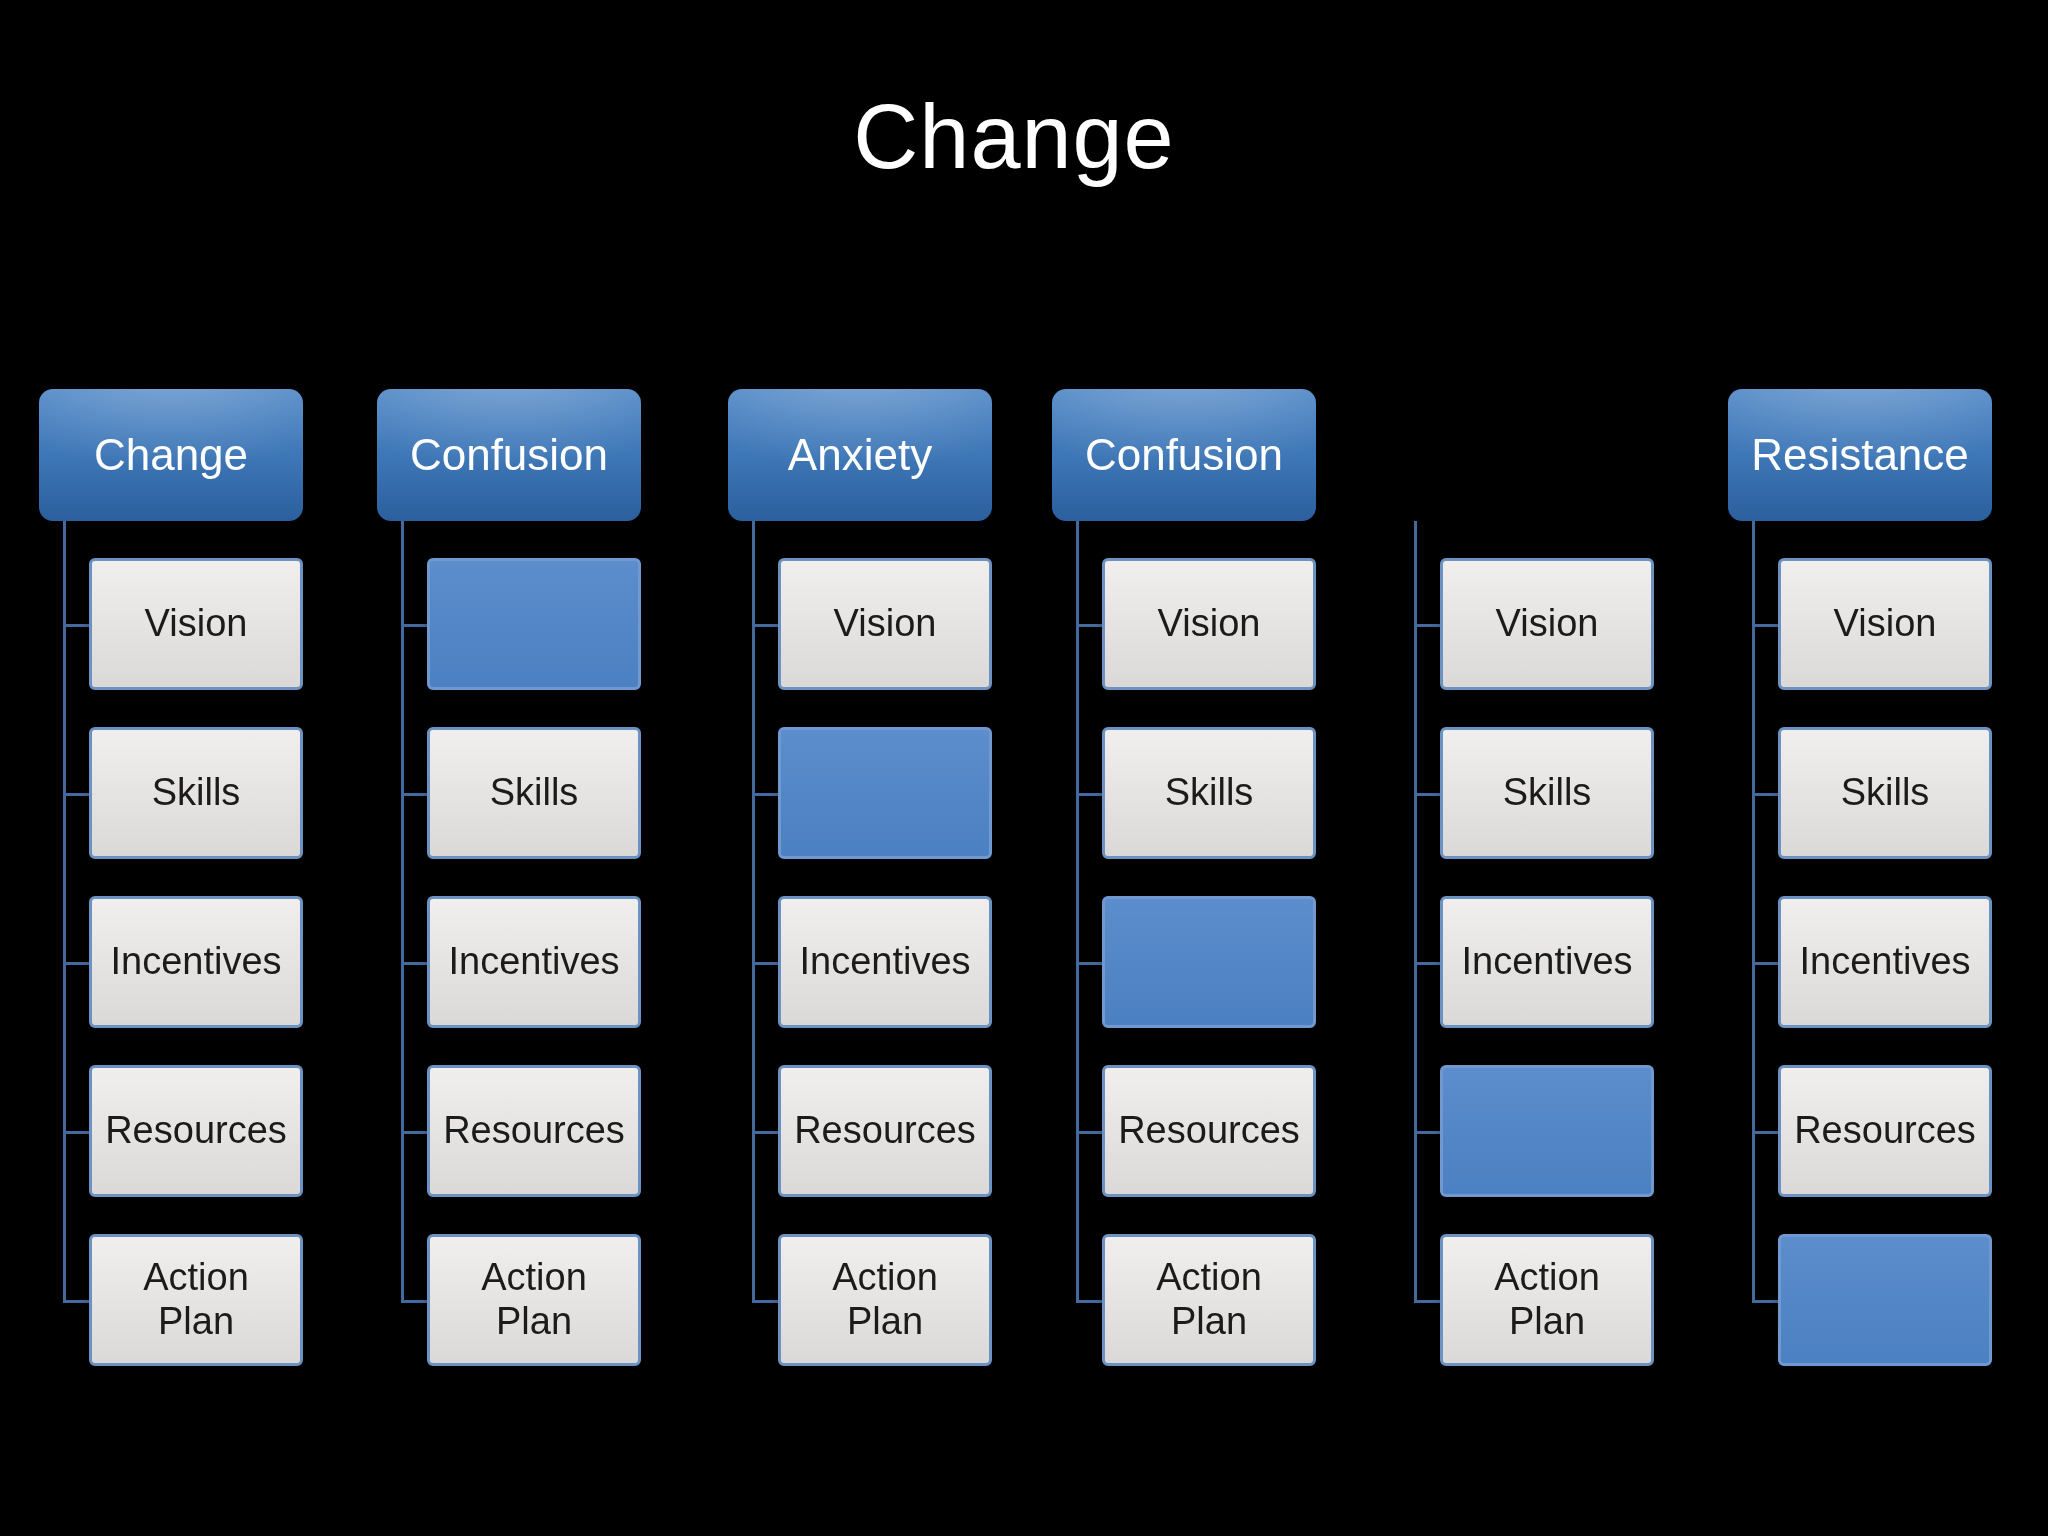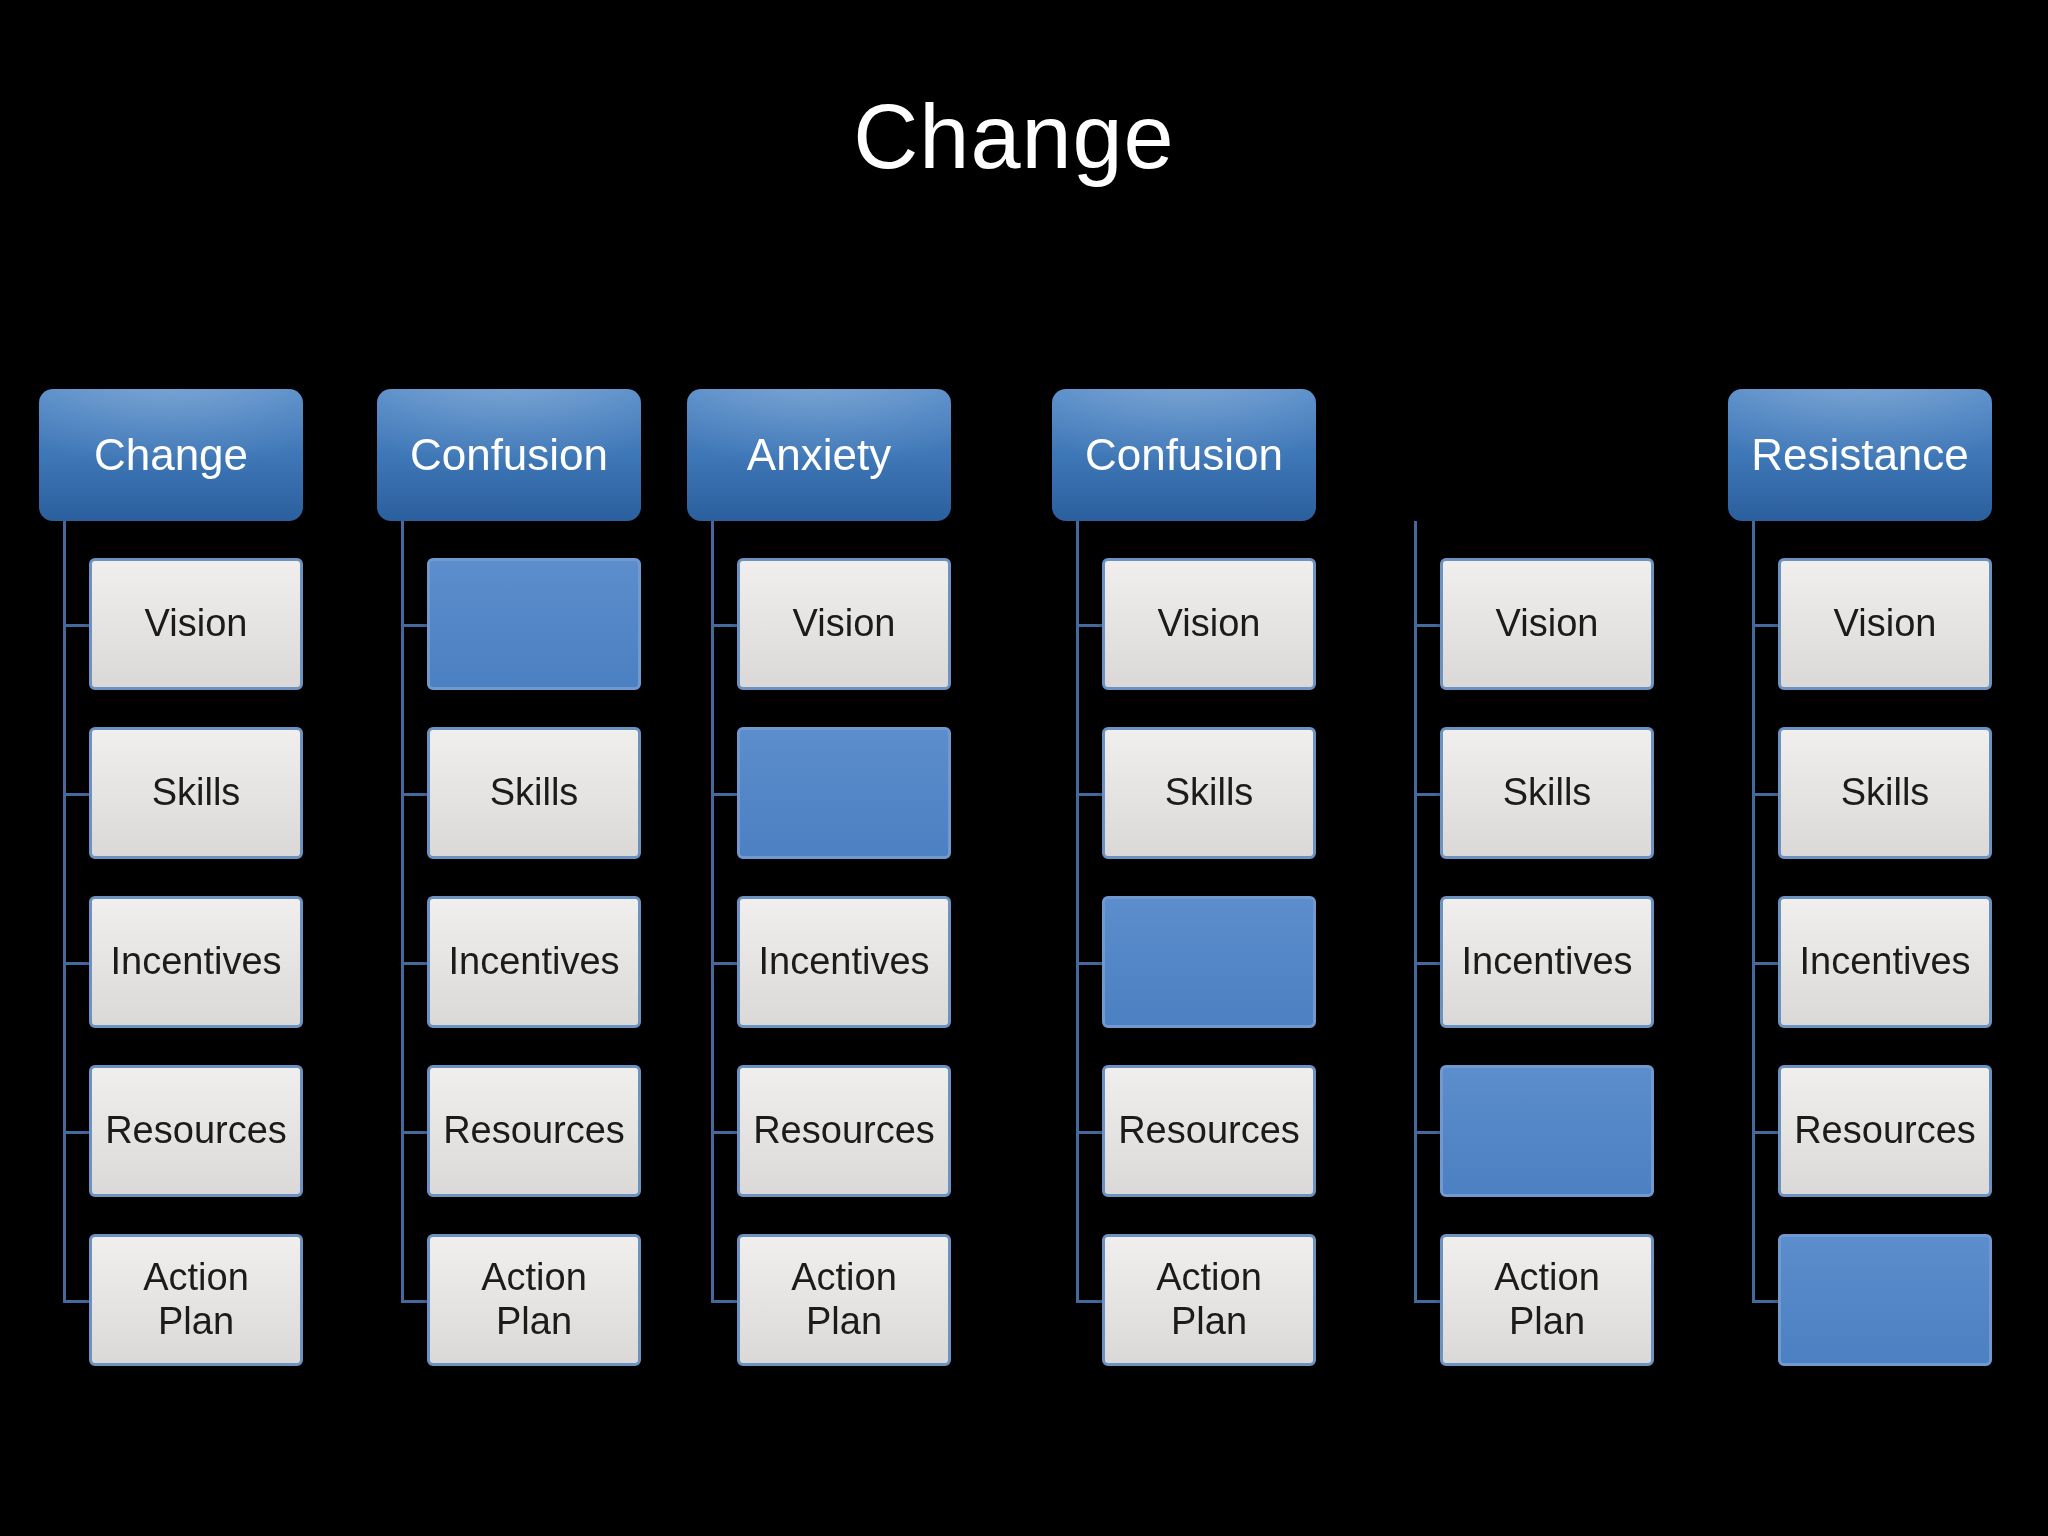--- a/index.html
+++ b/index.html
@@ -152,21 +152,21 @@
         </div>
         <div class="stub" style="top: 742px;"></div>
         <div class="box-child filled" style="top: 676px;">
           <span>Resources</span>
         </div>
         <div class="stub" style="top: 911px;"></div>
         <div class="box-child filled" style="top: 845px;">
           <span>Action Plan</span>
         </div>
       </div>
-      <div class="column" style="left: 687px;">
+      <div class="column" style="left: 728px;">
         <div class="box-header">
           <span>Anxiety</span>
         </div>
         <div class="vline"></div>
         <div class="stub" style="top: 235px;"></div>
         <div class="box-child filled" style="top: 169px;">
           <span>Vision</span>
         </div>
         <div class="stub" style="top: 404px;"></div>
         <div class="box-child missing" style="top: 338px;"></div>

